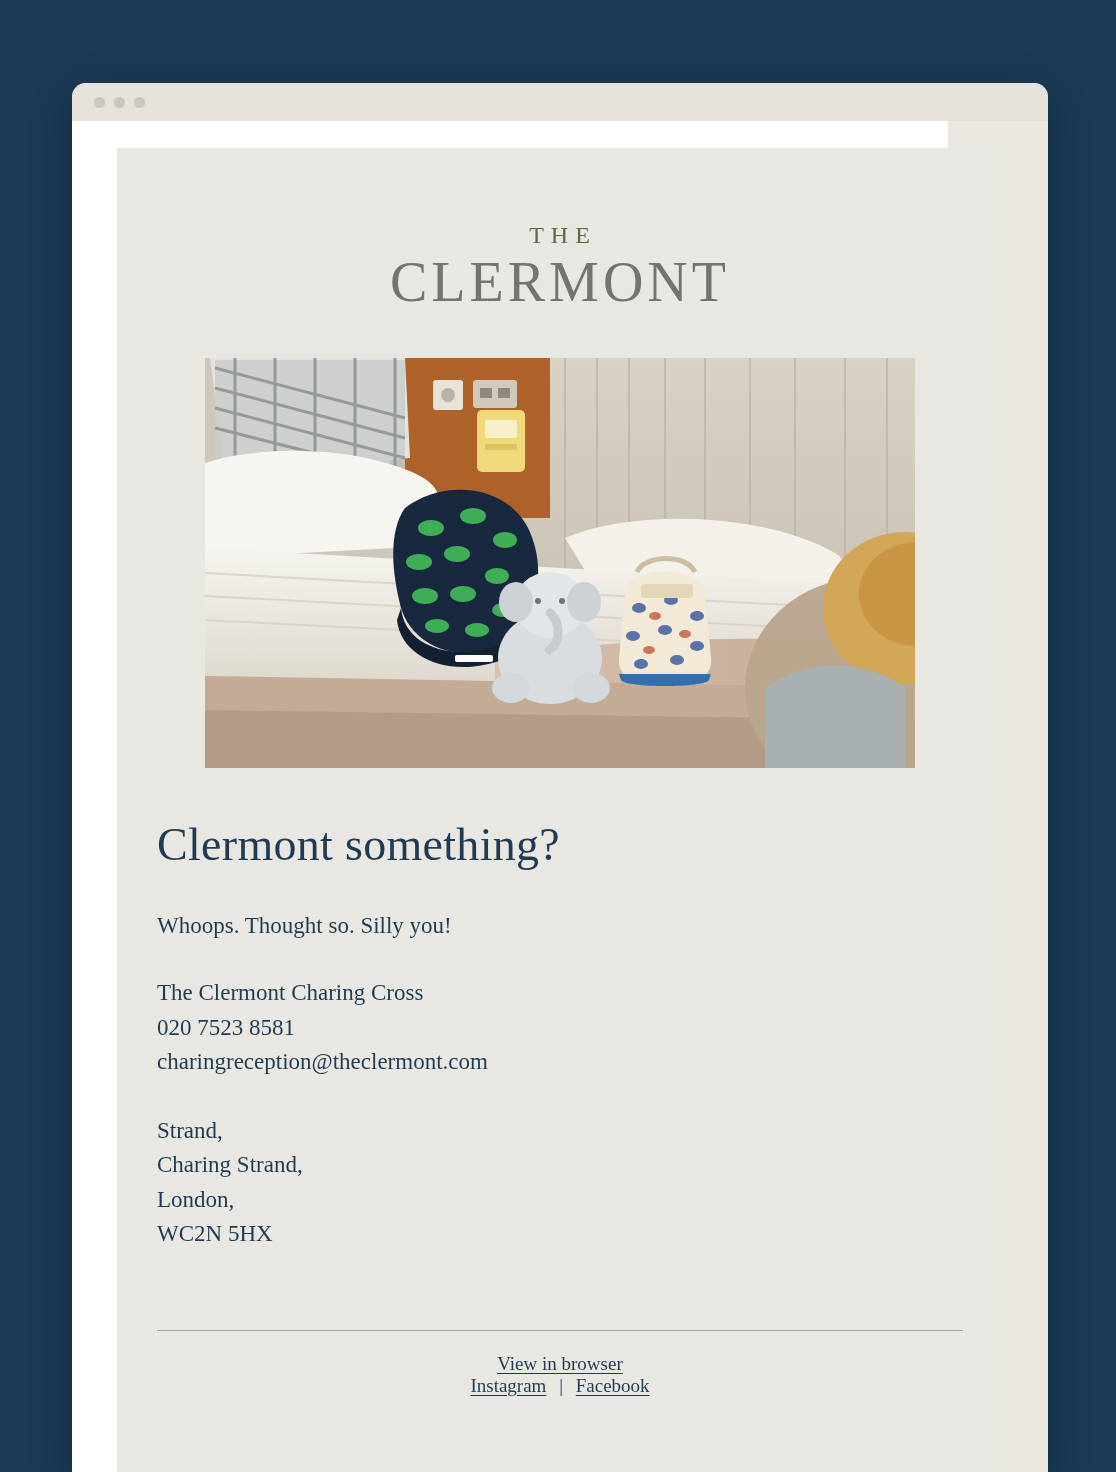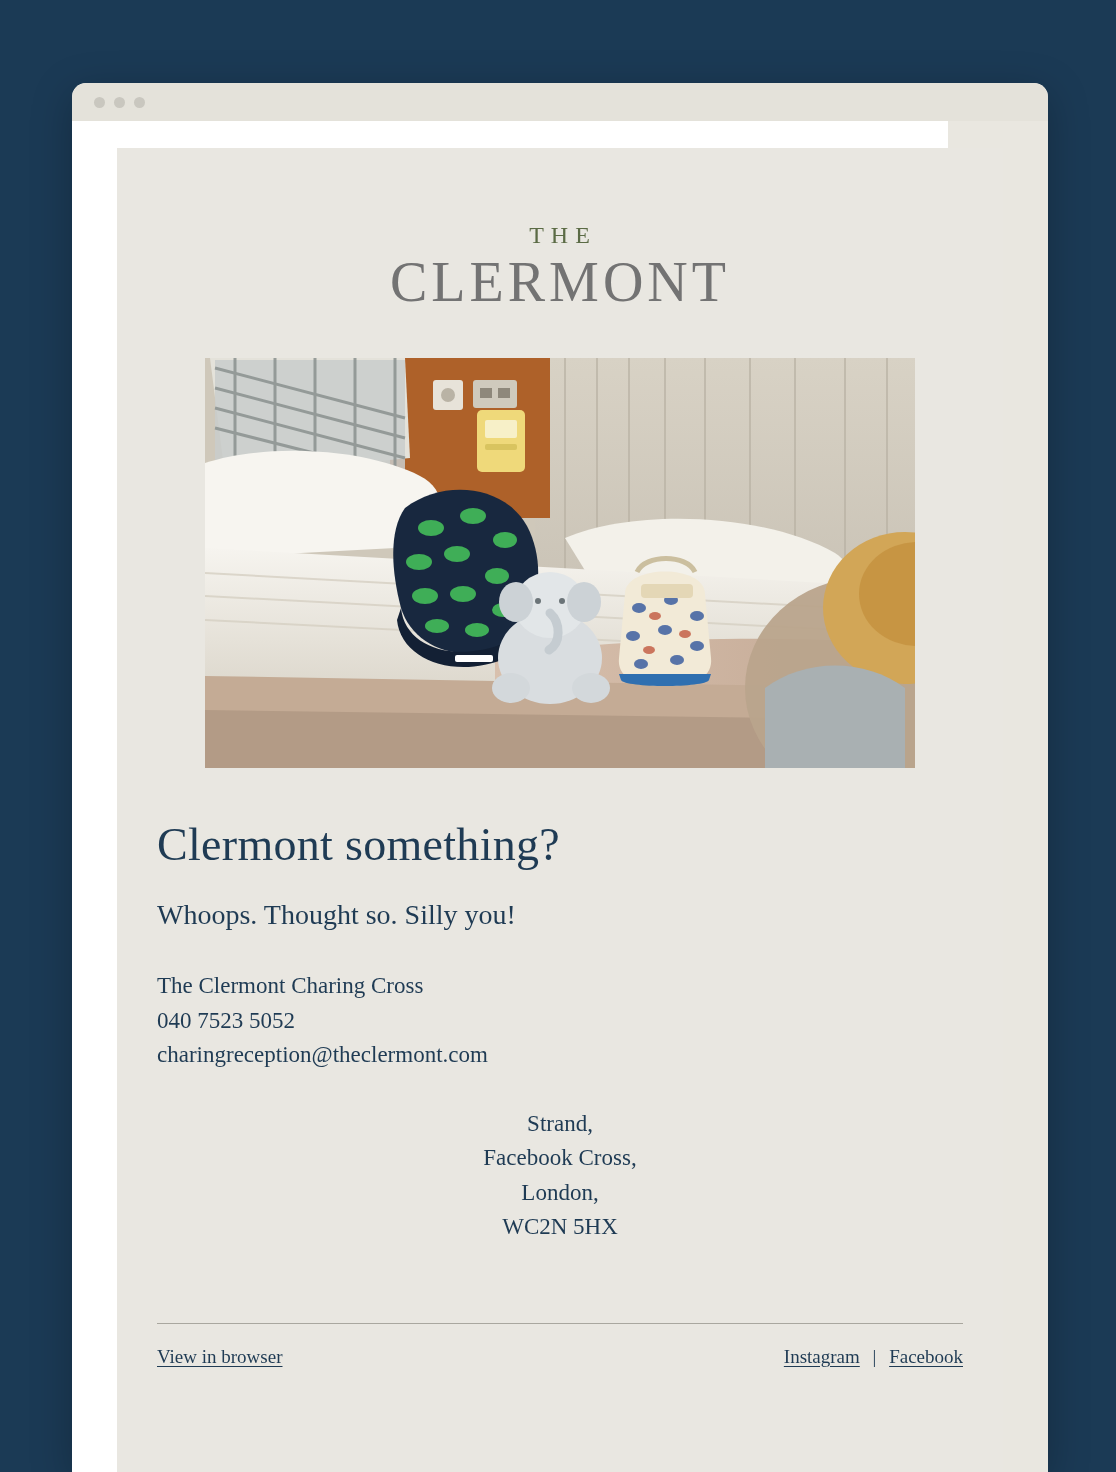--- a/index.html
+++ b/index.html
@@ -100,48 +100,49 @@
   .content { padding: 0 0 0 0; margin-top: 50px; }
   .headline {
     font-family: "Liberation Serif", serif;
     font-size: 46px;
     color: #1f3b54;
     font-weight: 400;
     letter-spacing: 0.3px;
   }
   .para {
     font-family: "Liberation Serif", serif;
-    font-size: 28px;
-    color: #1f3b54;
-    margin-top: 24px;
+    font-size: 23px;
+    color: #1f3b54;
+    margin-top: 38px;
     line-height: 1.45;
   }
   .block {
     font-family: "Liberation Serif", serif;
     font-size: 23px;
     color: #1f3b54;
     margin-top: 34px;
     line-height: 1.5;
   }
   .block div { line-height: 1.5; font-family: Liberation Serif, serif; }
-  .addr { margin-top: 34px; text-align: center; }
+  .addr { margin-top: 34px; }
 
   hr.divider {
     border: none;
     border-top: 1px solid #a9a79f;
     margin-top: 78px;
   }
   .footer {
     display: flex;
     justify-content: space-between;
     align-items: center;
     margin-top: 22px;
     font-family: "Liberation Serif", serif;
     font-size: 19px;
     color: #1f3b54;
+    flex-direction: column;
   }
   .footer a {
     color: #1f3b54;
     text-decoration: underline;
     text-underline-offset: 3px;
   }
   .sep { padding: 0 8px; text-decoration: none !important; display:inline-block; }
 </style>
 </head>
 <body>
@@ -306,27 +307,27 @@
           </svg>
         </div>
 
         <div class="content">
           <h1 class="headline">Clermont something?</h1>
 
           <p class="para">Whoops. Thought so. Silly you!</p>
 
           <div class="block">
             <div>The Clermont Charing Cross</div>
-            <div>040 7523 5052</div>
+            <div>020 7523 8581</div>
             <div>charingreception@theclermont.com</div>
           </div>
 
           <div class="block addr">
             <div>Strand,</div>
-            <div>Facebook Cross,</div>
+            <div>Charing Strand,</div>
             <div>London,</div>
             <div>WC2N 5HX</div>
           </div>
 
           <hr class="divider">
 
           <div class="footer">
             <a href="#">View in browser</a>
             <div>
               <a href="#">Instagram</a>

